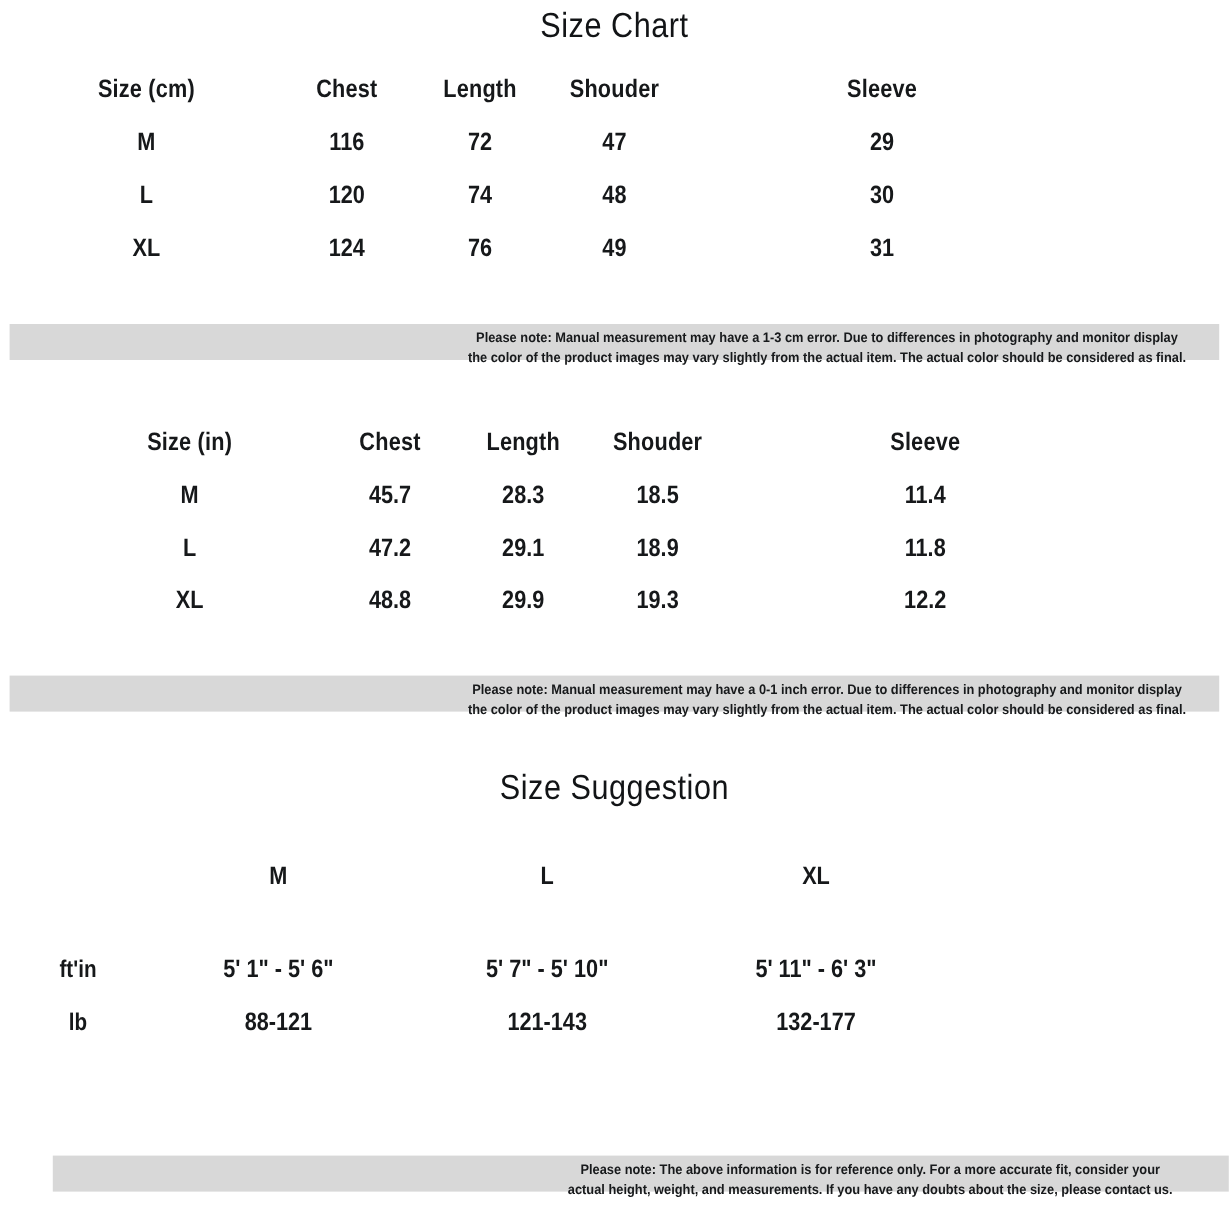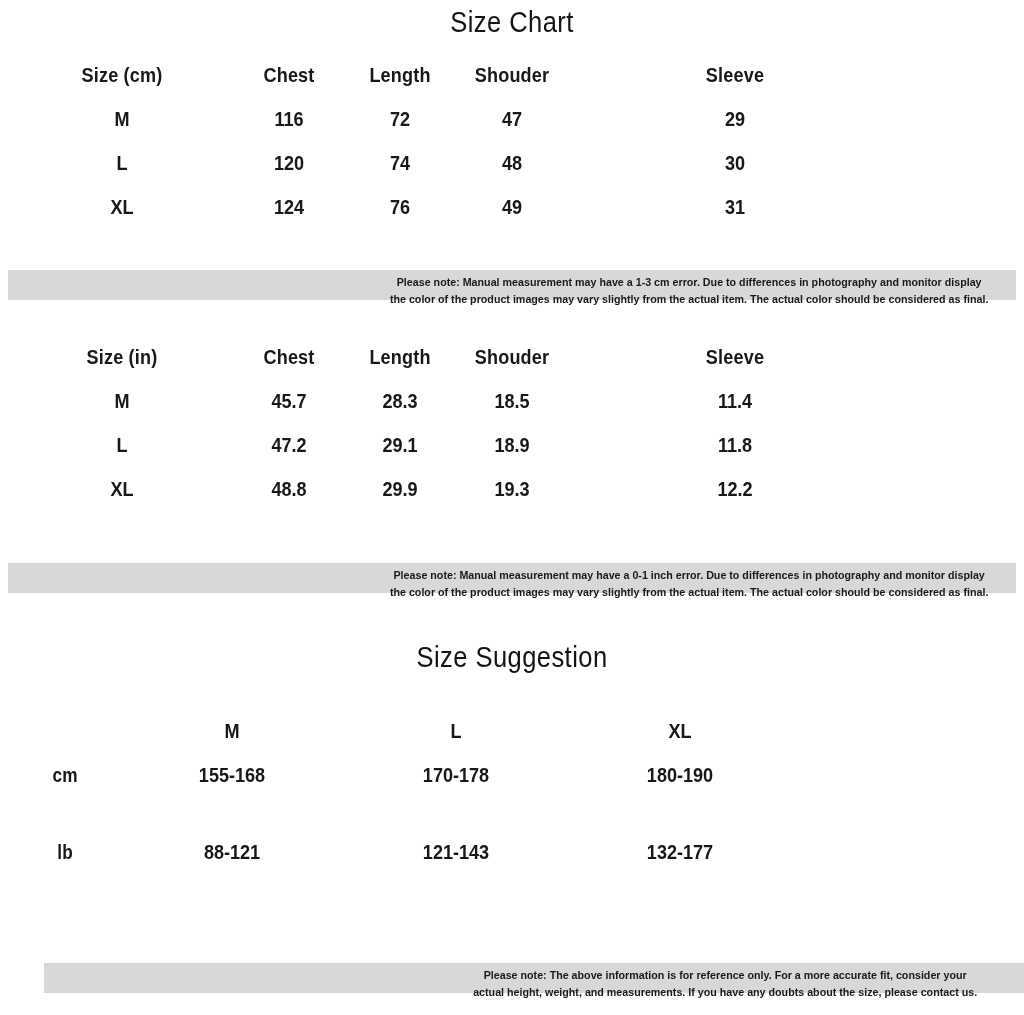--- a/index.html
+++ b/index.html
@@ -31,21 +31,21 @@
   #title-size-chart { top: 6px; }
   #title-size-suggestion { top: 641px; }
 
   
   .meas-table {
     position: absolute;
     left: 0;
     width: 920px;
   }
   #table-cm { top: 62px; }
-  #table-in { top: 344px; }
+  #table-in { top: 356px; padding-left: 36px; }
 
   .meas-row {
     position: relative;
     height: 44px;
     width: 1024px;
   }
   .meas-row .cell {
     position: absolute;
     top: 0;
     text-align: center;
@@ -223,30 +223,30 @@
 <div class="section-title" id="title-size-suggestion">Size Suggestion</div>
 
 <div id="table-suggestion">
 
   <div class="sug-row">
     <span class="cell s-m">M</span>
     <span class="cell s-l">L</span>
     <span class="cell s-xl">XL</span>
   </div>
 
+
+
+  <div class="sug-row spacer"></div>
+
   <div class="sug-row">
-    <span class="cell rowlabel">cm</span>
-    <span class="cell s-m">155-168</span>
-    <span class="cell s-l">170-178</span>
-    <span class="cell s-xl">180-190</span>
-  </div>
-
-
-  <div class="sug-row spacer"></div>
-
+    <span class="cell rowlabel">ft'in</span>
+    <span class="cell s-m">5' 1" - 5' 6"</span>
+    <span class="cell s-l">5' 7" - 5' 10"</span>
+    <span class="cell s-xl">5' 11" - 6' 3"</span>
+  </div>
 
   <div class="sug-row">
     <span class="cell rowlabel">lb</span>
     <span class="cell s-m">88-121</span>
     <span class="cell s-l">121-143</span>
     <span class="cell s-xl">132-177</span>
   </div>
 
 </div>
 

